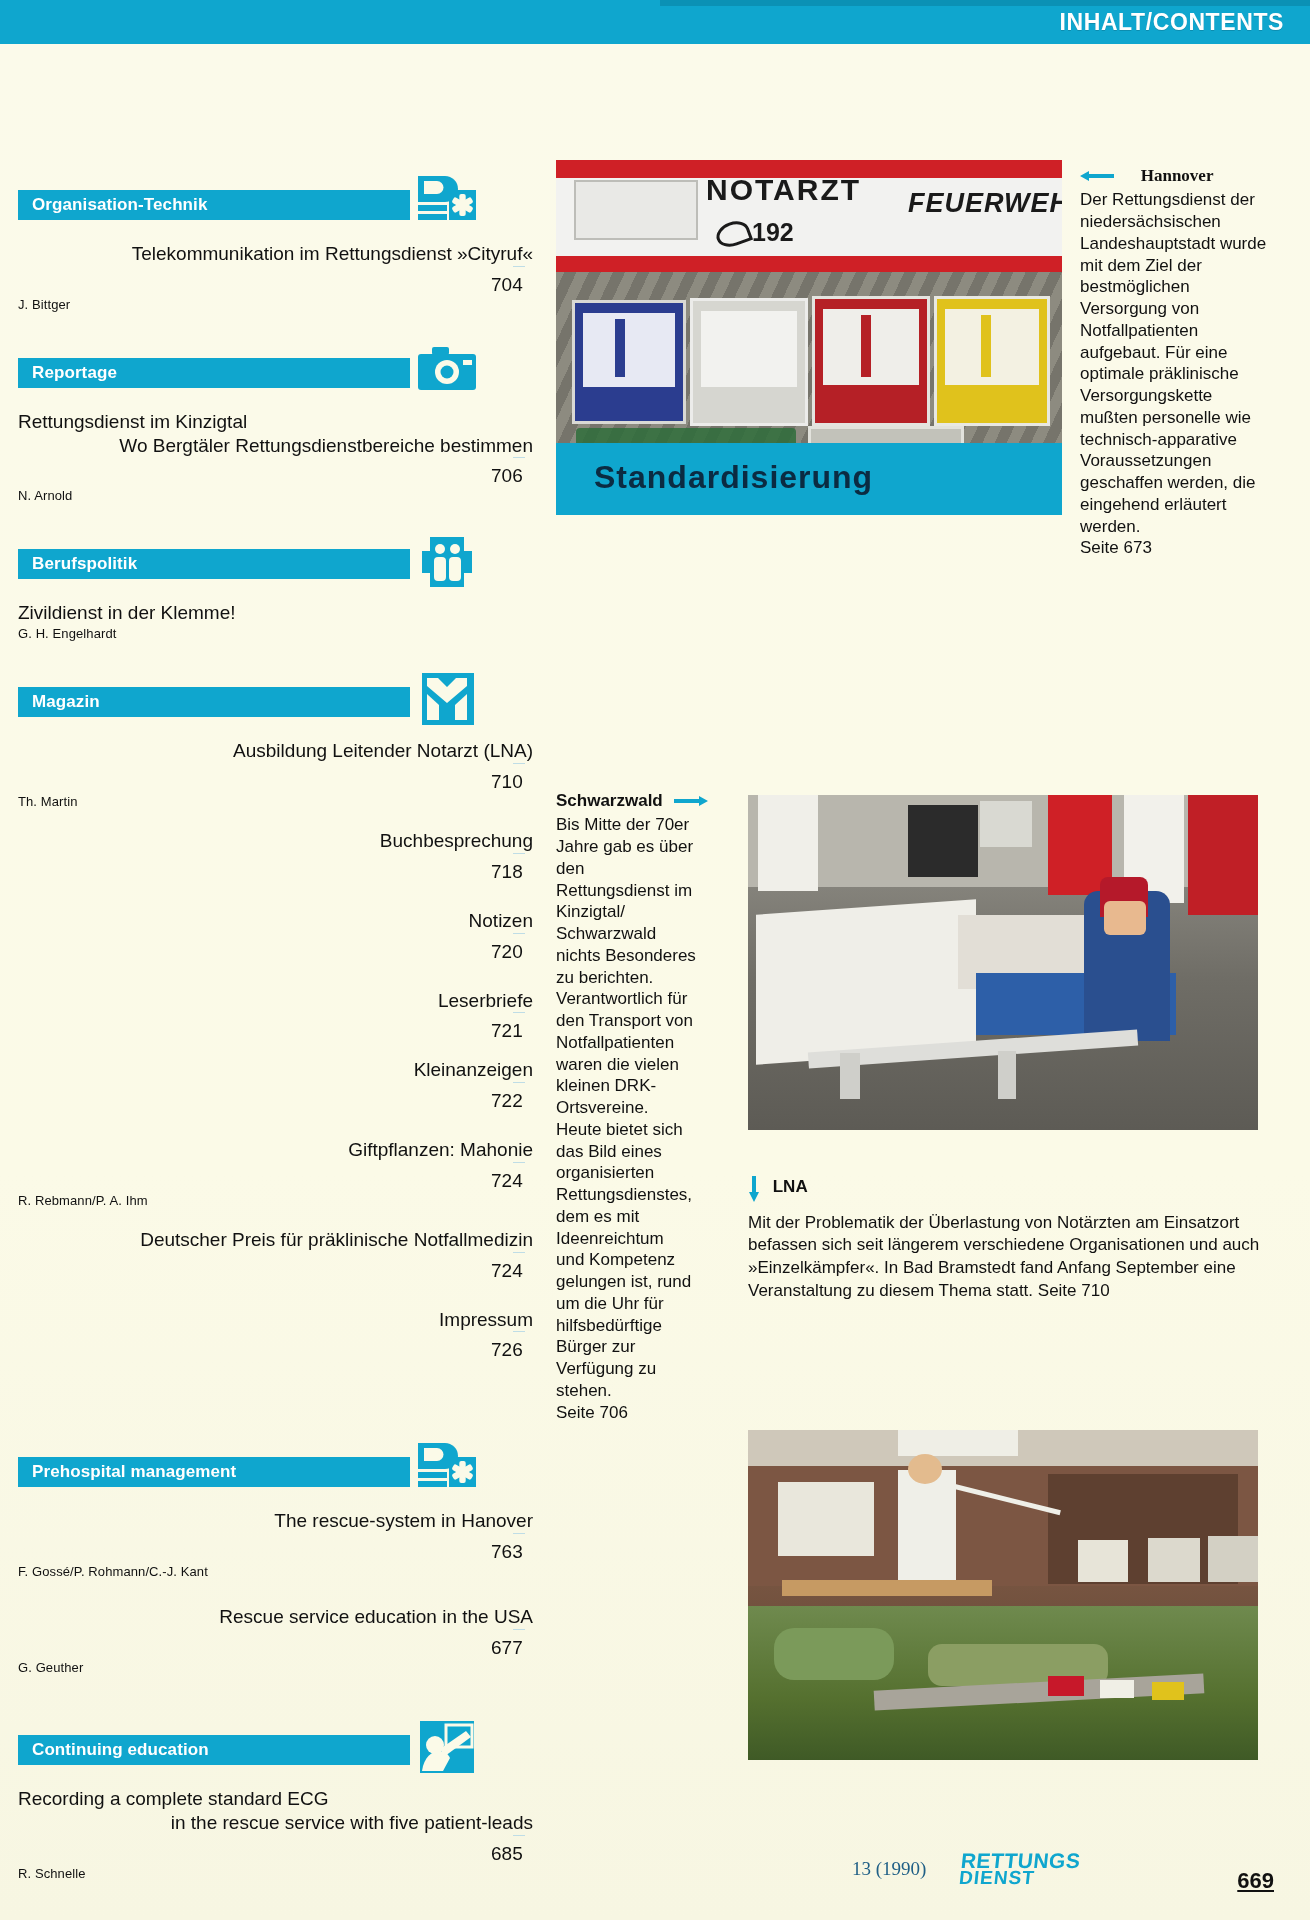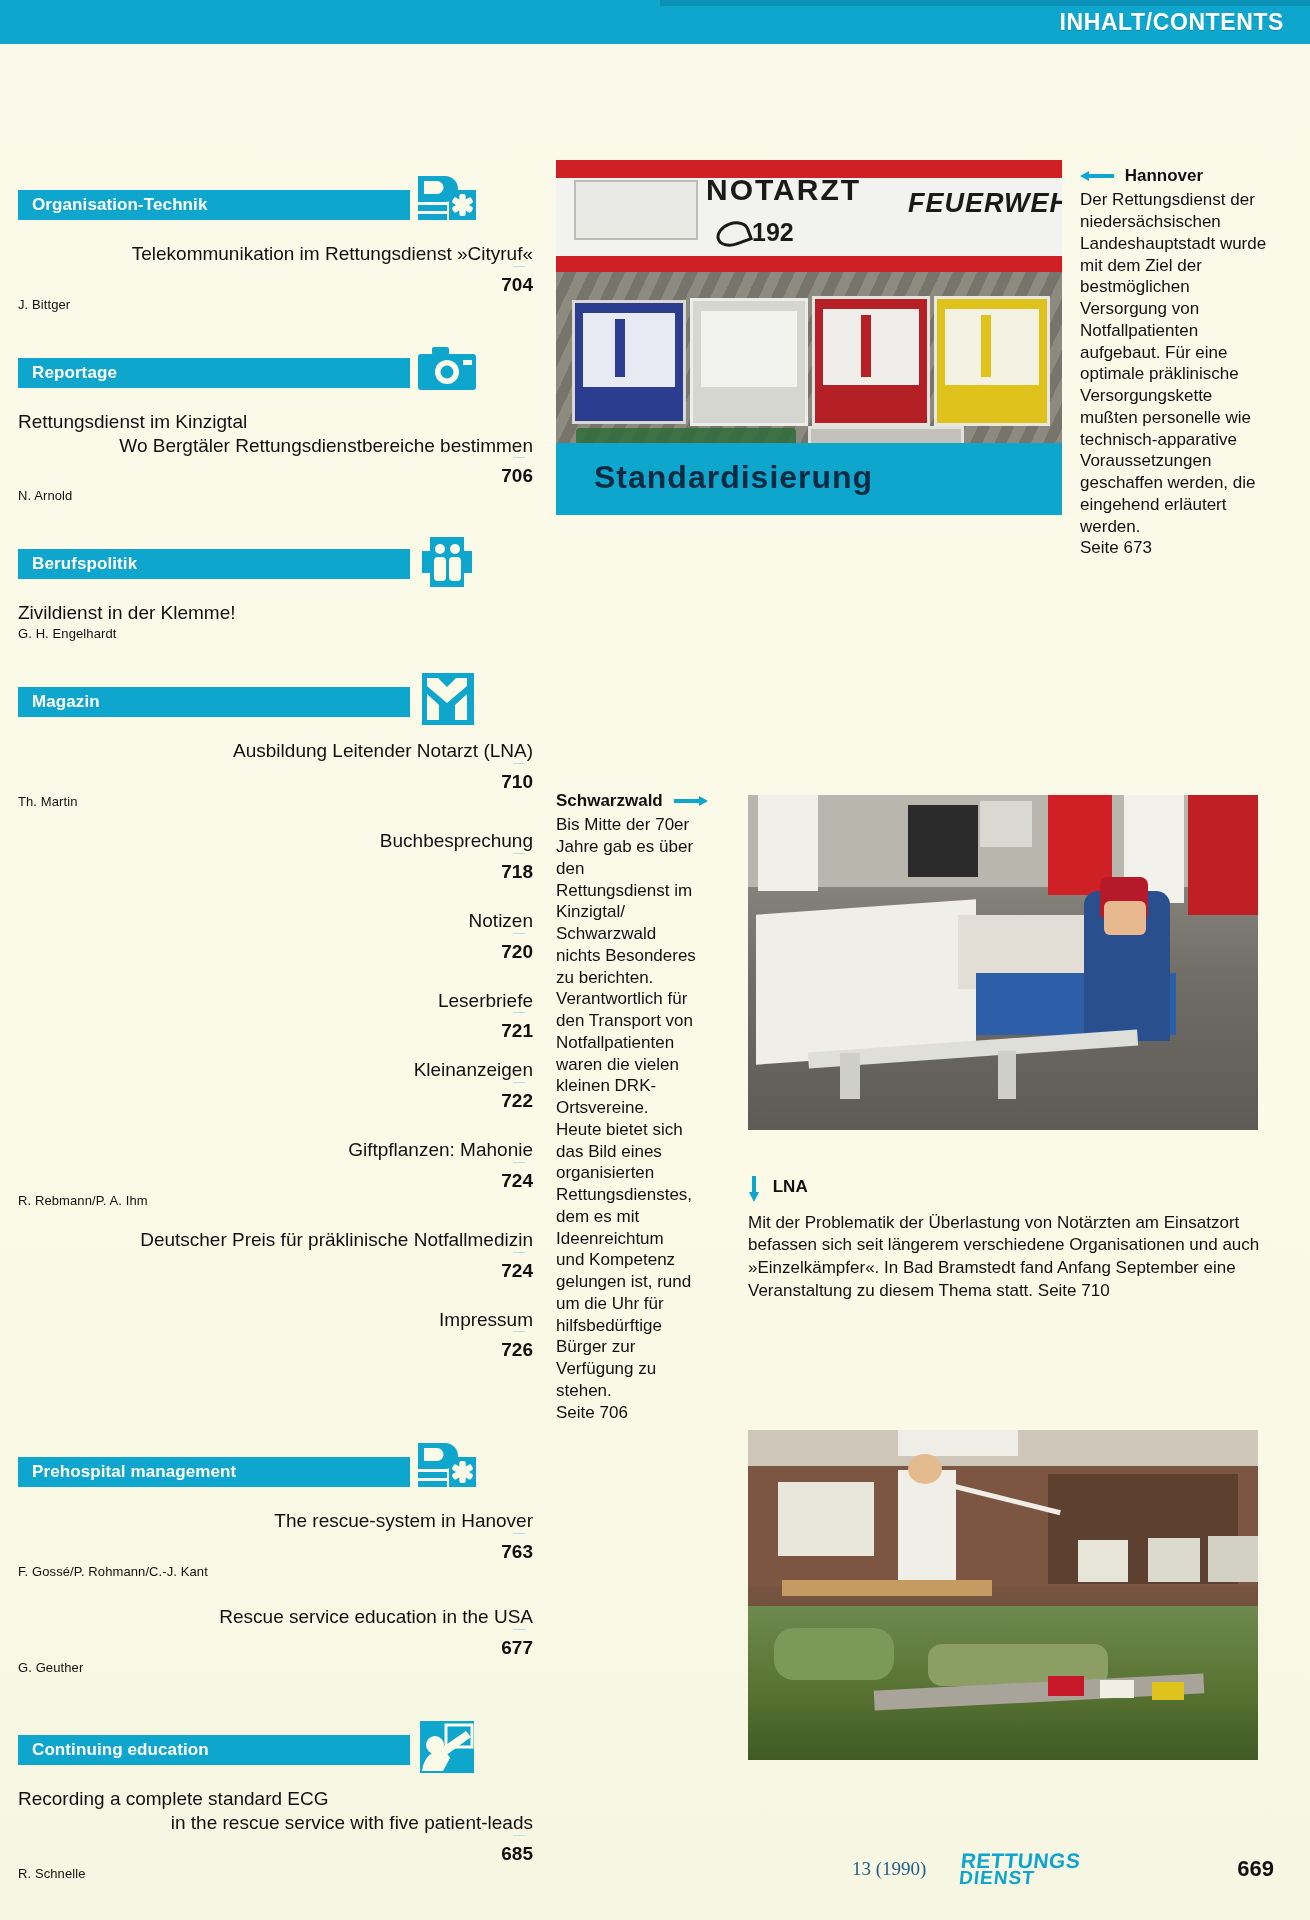--- a/index.html
+++ b/index.html
@@ -110,23 +110,22 @@
   .row-flex .fill {
     flex: 1 1 auto;
     border-bottom: 1px solid #bfdde6;
     margin: 0 8px 7px 8px;
     min-width: 12px;
   }
   .row-flex .pg {
     font-size: 19px;
     color: #111;
     width: 42px;
-    text-align: right;
+    text-align: left;
     flex: 0 0 auto;
-    font-weight: bold;
   }
   .plain-title {
     font-size: 19px;
     color: #111;
     line-height: 1.26;
   }
 
   
   .photo {
     position: absolute;
@@ -181,24 +180,25 @@
     font-size: 21px;
     letter-spacing: .5px;
     line-height: .88;
     font-family: "Liberation Sans", sans-serif;
     transform: skewX(-6deg);
   }
   .logo .l2 { font-size: 19px; letter-spacing: 1px; }
   .pagenum {
     position: absolute;
     right: 36px;
-    top: 4px;
+    top: 16px;
     font-size: 22px;
     font-weight: bold;
     color: #111;
+    text-decoration: underline;
   }
 </style>
 </head>
 <body>
 
 <div class="page">
 
   <div class="paper-edge"></div>
 
   <div class="top-band">
@@ -474,21 +474,21 @@
     </div>
   </div>
 
   <div class="txt-block" style="left:1080px; top:165px; width:190px;">
     <div style="margin-bottom:2px;">
       <span class="arrow-l">
         <svg width="34" height="12" viewBox="0 0 34 12">
             <path d="M0 6 L9 1 L9 4 L34 4 L34 8 L9 8 L9 11 Z" fill="#0fa6ce"></path>
           </svg>
       </span>
-      <span class="kicker" style="margin-left:6px;">Hannover</span>
+      <span class="kicker" style="margin-left:22px;font-family:Liberation Serif, serif;">Hannover</span>
     </div>
     <div>Der Rettungsdienst der niedersächsischen Landeshauptstadt wurde mit dem Ziel der bestmöglichen Versorgung von Notfallpatienten aufgebaut. Für eine optimale präklinische Versorgungskette mußten personelle wie technisch-apparative Voraussetzungen geschaffen werden, die eingehend erläutert werden.</div>
     <div>Seite 673</div>
   </div>
 
   <div class="txt-block" style="left:556px; top:790px; width:140px;">
     <div style="margin-bottom:2px;white-space:nowrap;">
       <span class="kicker">Schwarzwald</span>
       <span class="arrow-r" style="margin-left:6px;">
         <svg width="34" height="12" viewBox="0 0 34 12">

